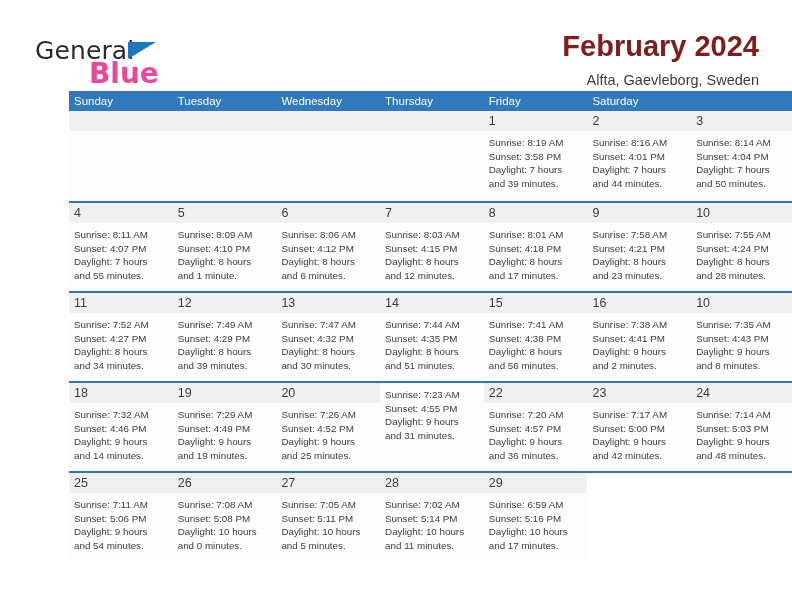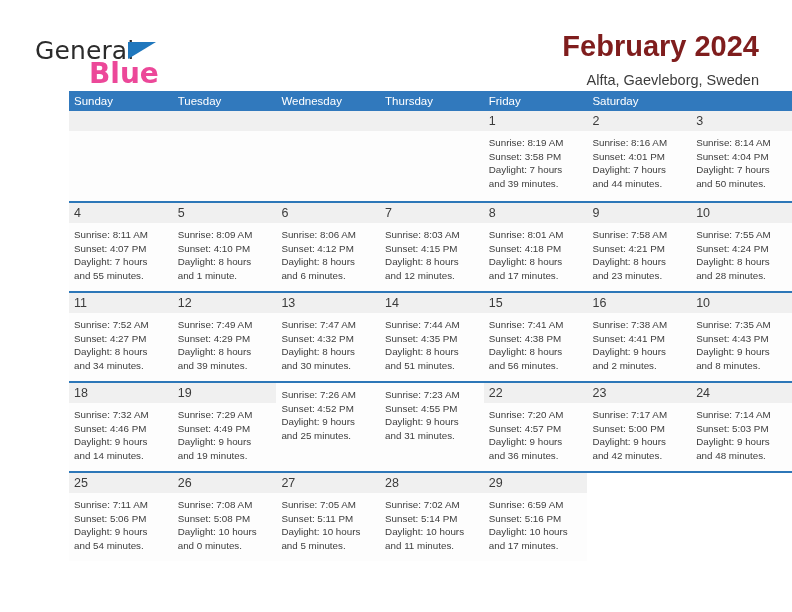--- a/index.html
+++ b/index.html
@@ -378,20 +378,21 @@
       <div class="day-cell">
         <div class="daynum-band"><span class="daynum">19</span></div>
         <div class="day-body">
           <div class="day-line">Sunrise: 7:29 AM</div>
           <div class="day-line">Sunset: 4:49 PM</div>
           <div class="day-line">Daylight: 9 hours</div>
           <div class="day-line">and 19 minutes.</div>
         </div>
       </div>
       <div class="day-cell">
+        <div class="daynum-band"><span class="daynum">20</span></div>
         <div class="day-body">
           <div class="day-line">Sunrise: 7:26 AM</div>
           <div class="day-line">Sunset: 4:52 PM</div>
           <div class="day-line">Daylight: 9 hours</div>
           <div class="day-line">and 25 minutes.</div>
         </div>
       </div>
       <div class="day-cell">
         <div class="day-body">
           <div class="day-line">Sunrise: 7:23 AM</div>

